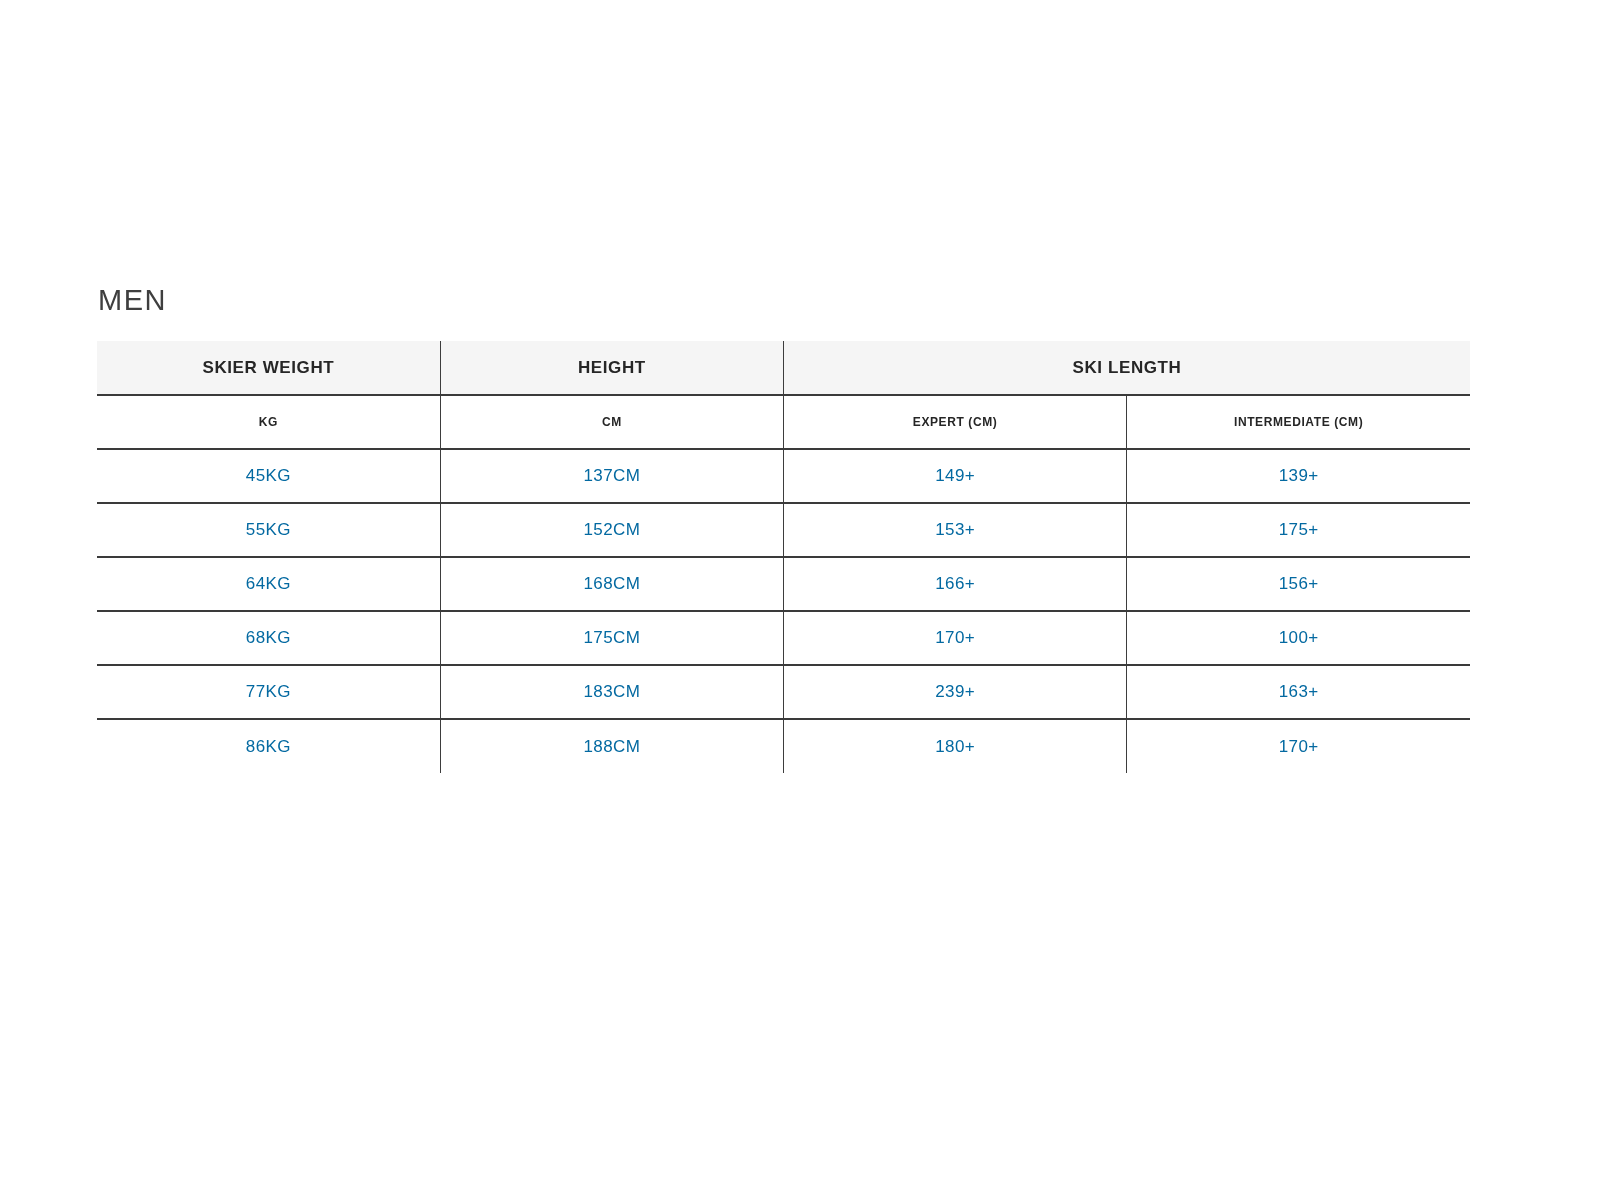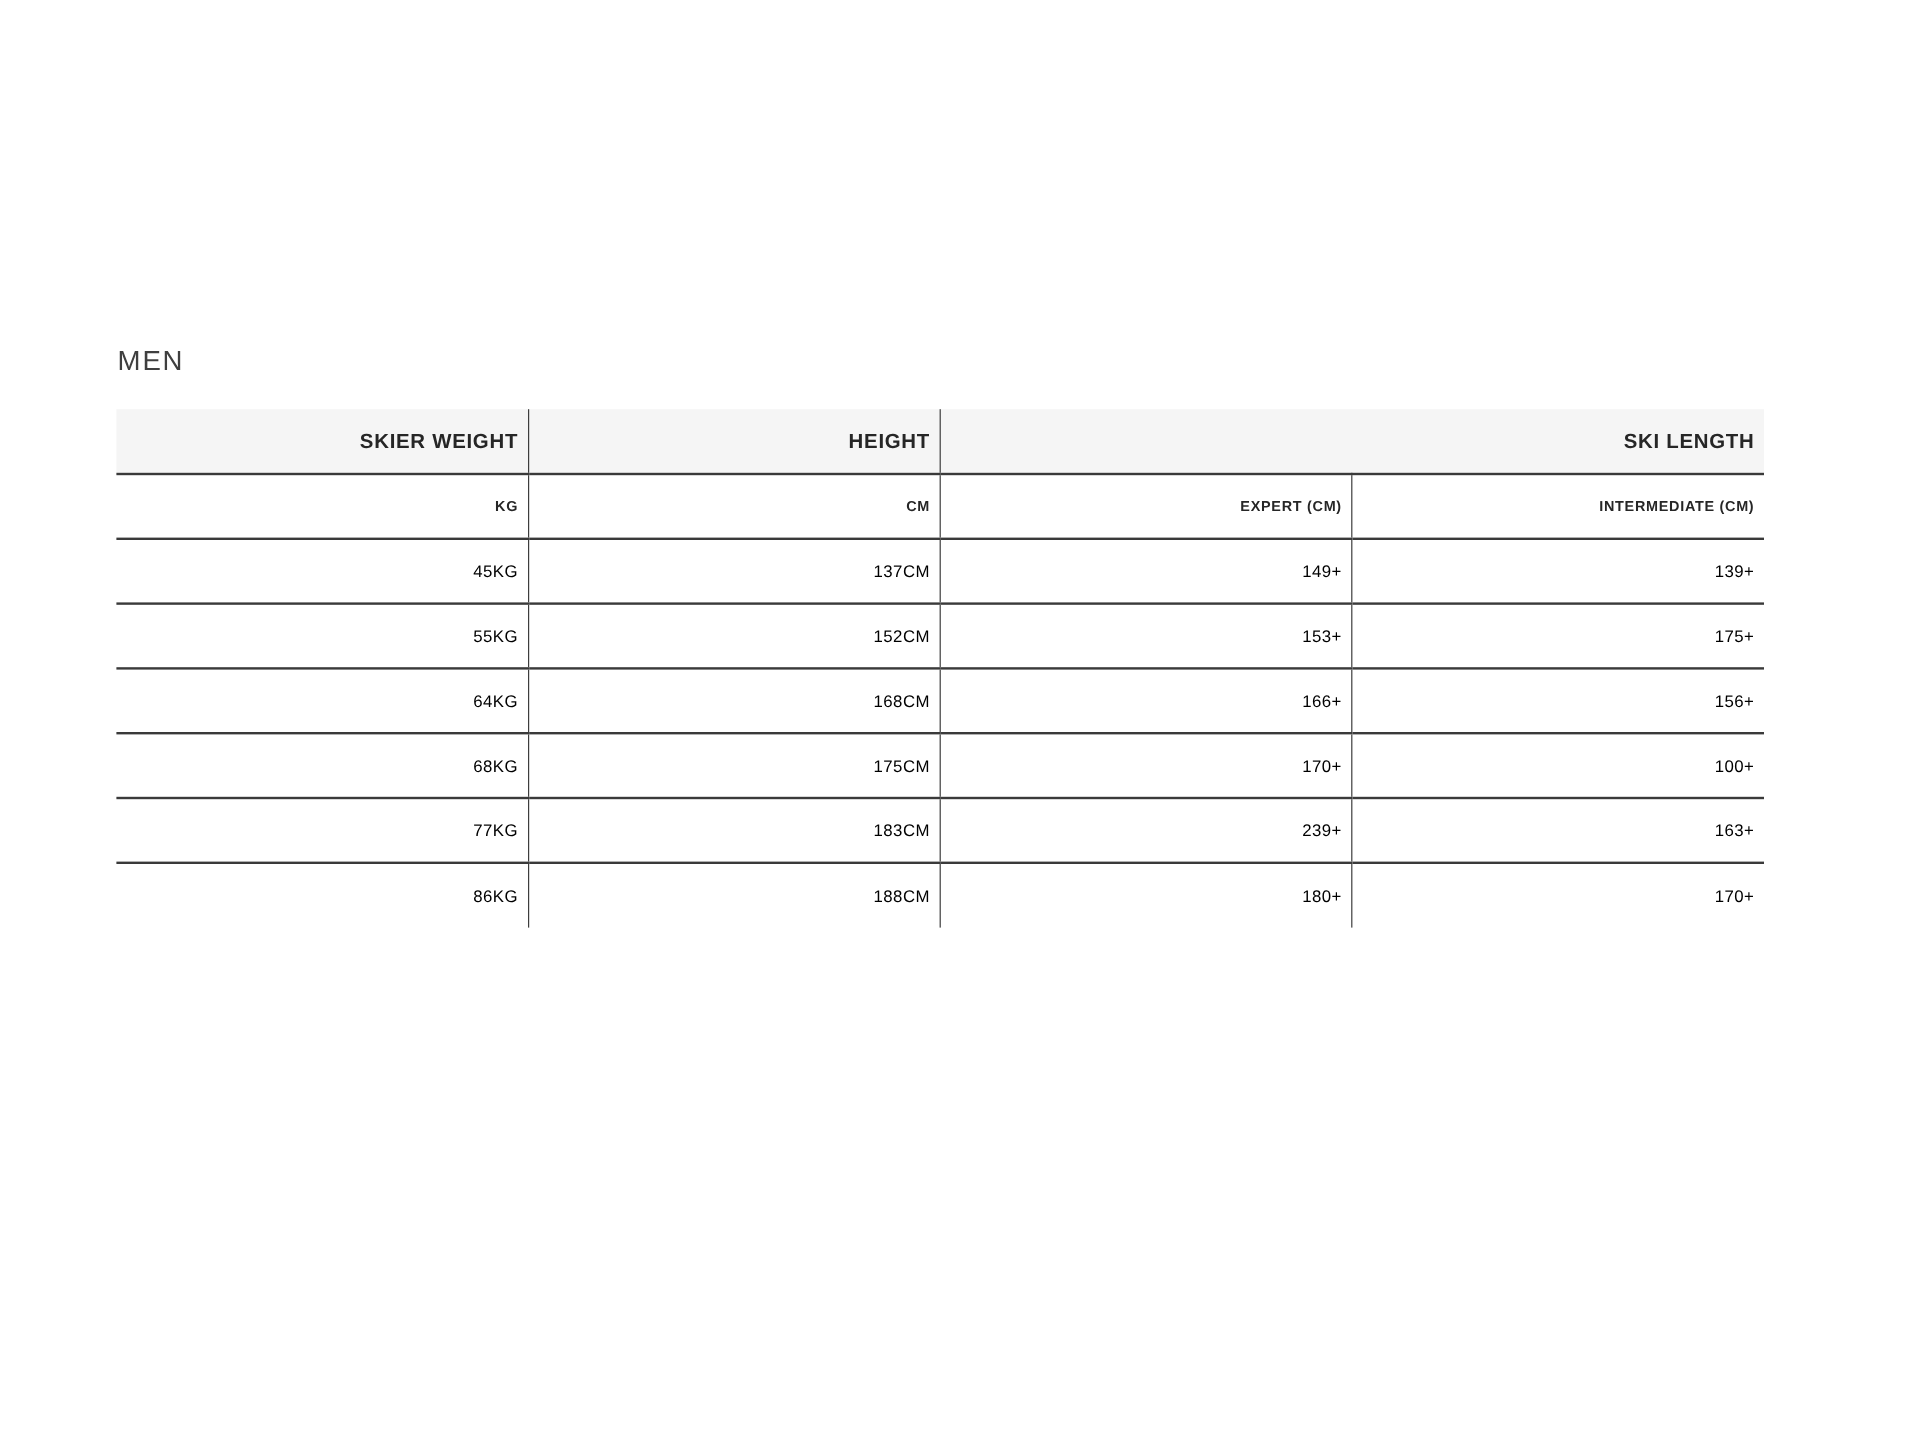--- a/index.html
+++ b/index.html
@@ -8,39 +8,39 @@
     padding: 0;
     background: #ffffff;
     width: 1600px;
     height: 1200px;
     font-family: "Liberation Sans", sans-serif;
   }
   .page {
     padding: 286px 0 0 97px;
   }
   .section-title {
-    font-size: 23px;
+    font-size: 29px;
     font-weight: 300;
     color: #3f3f3f;
     letter-spacing: 1.5px;
     margin: 0 0 0 1px;
     line-height: 28px;
   }
   table.size-table {
     margin-top: 27px;
     width: 1373px;
     border-collapse: collapse;
     table-layout: fixed;
   }
   table.size-table col { width: 25%; }
   table.size-table th,
   table.size-table td {
     height: 54px;
     padding: 0 8px;
-    text-align: right;
+    text-align: center;
     vertical-align: middle;
     border-left: 1px solid #3d3d3d;
   }
   table.size-table th:first-child,
   table.size-table td:first-child {
     border-left: none;
   }
   
   table.size-table thead tr th { border-bottom: 2px solid #3a3a3a; }
   table.size-table tbody tr td { border-bottom: 2px solid #3a3a3a; }
@@ -55,23 +55,23 @@
   }
   
   tr.col-row th {
     background: #ffffff;
     font-size: 12px;
     font-weight: bold;
     color: #262626;
     letter-spacing: 0.6px;
   }
   table.size-table tbody td {
-    font-size: 14px;
+    font-size: 17px;
     font-weight: 400;
-    color: #000000;
+    color: #0369a1;
     letter-spacing: 0.4px;
   }
 </style>
 </head>
 <body>
 
 <div class="page">
   <h2 class="section-title">MEN</h2>
 
   <table class="size-table">

